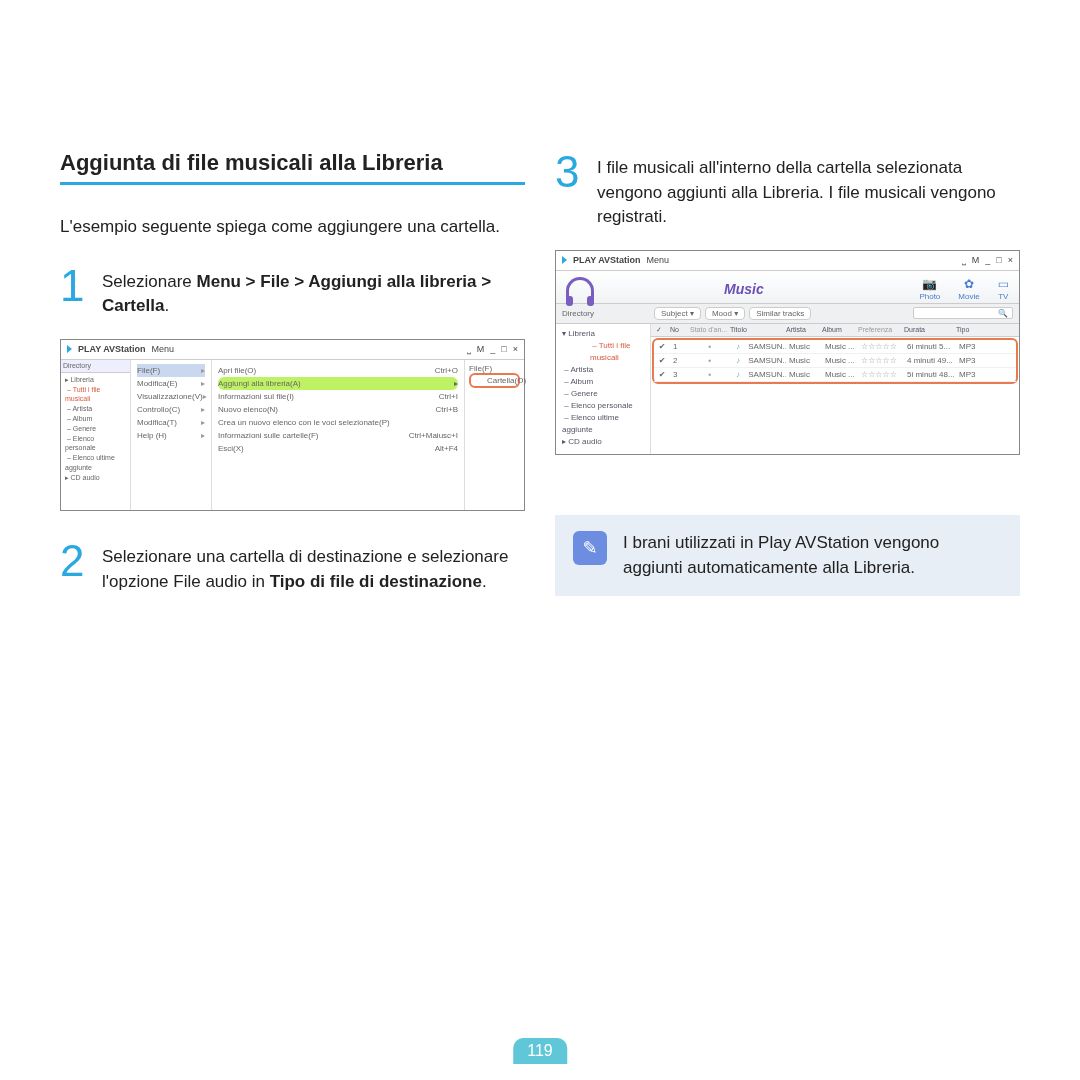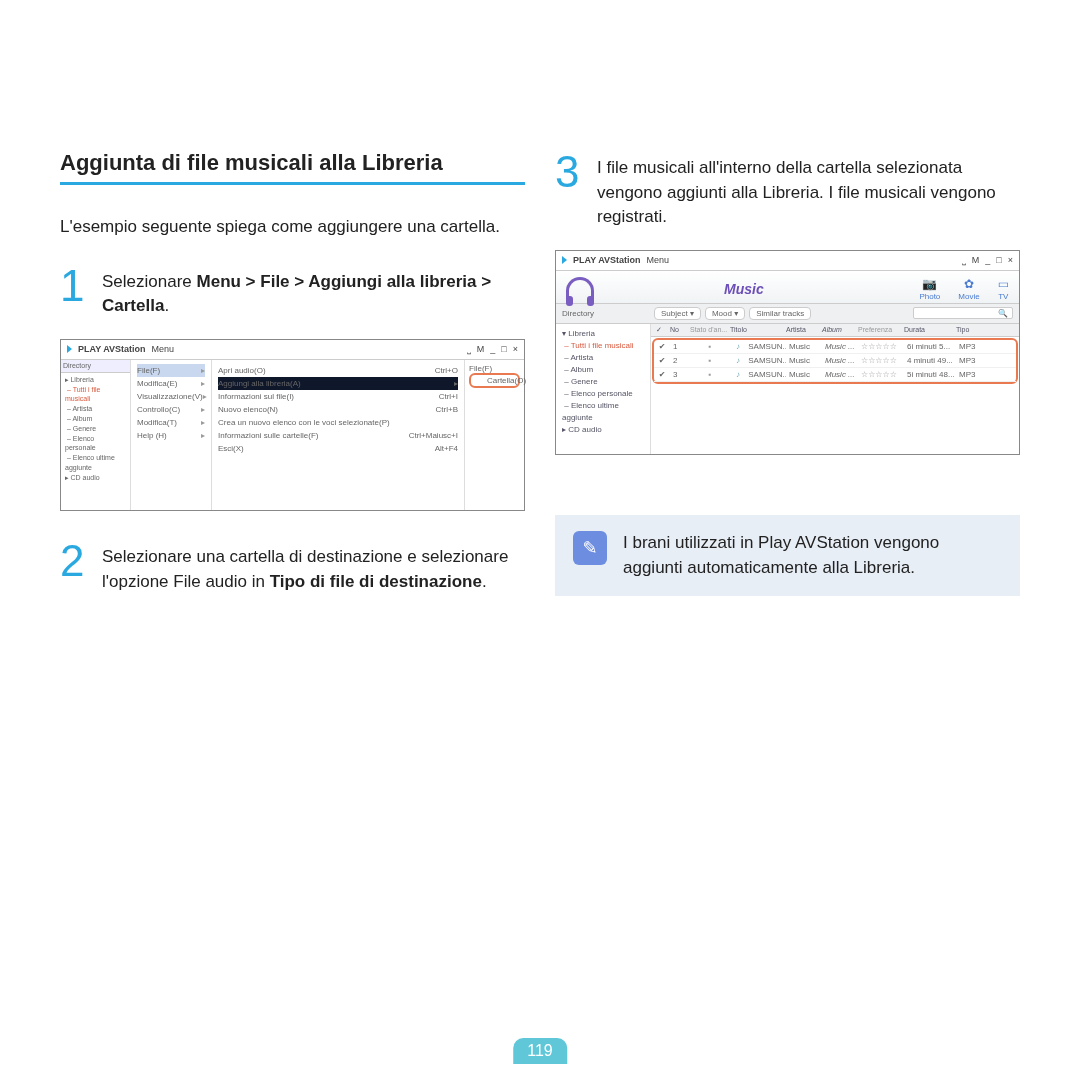--- a/index.html
+++ b/index.html
@@ -83,21 +83,21 @@
   .shot1 .menu-col {
     width: 80px; background: #fff; padding: 4px 6px; font-size: 8px;
   }
   .shot1 .menu-col div { padding: 2px 0; display:flex; }
   .shot1 .menu-col .arrow::after { content: "▸"; margin-left:auto; color:#999; }
   .shot1 .submenu {
     flex: 1; background: #fff; border-left: 1px solid #ddd;
     padding: 4px 6px; font-size: 8px;
   }
   .shot1 .submenu div { padding: 2px 0; display:flex; justify-content:space-between; }
-  .shot1 .submenu .hl { background: #0f172a; }
+  .shot1 .submenu .hl { background: #bef264; border-radius: 6px; }
   .shot1 .fly {
     width: 60px; background:#fff; border-left:1px solid #ddd;
     padding: 4px 4px; font-size: 8px;
   }
   .shot1 .fly .hl-box {
     border: 2px solid #e87950; border-radius: 6px; padding: 1px 16px;
   }
   
   .shot2 .music-head {
     background: linear-gradient(#fff,#f0f3f5);
@@ -125,41 +125,41 @@
   .shot2 .filterbar .srch {
     margin-left:auto; background:#fff; border:1px solid #ccc; border-radius:2px;
     width:100px; height:12px; display:flex; justify-content:flex-end; align-items:center; padding:0 4px;
     color:#999;
   }
   .shot2 .body-row { display:flex; height: 130px; }
   .shot2 .tree {
     width: 95px; background:#fff; border-right:1px solid #ddd;
     padding: 4px 6px; font-size: 8px; line-height: 1.5; color:#556;
   }
-  .shot2 .tree .hl { color: #d85a3f; }
+  .shot2 .tree .hl { color: #d85a3f; margin-left: 28px; }
   .shot2 .tbl { flex:1; background:#fff; font-size:8px; }
   .shot2 .tbl .thead {
     display:flex; background:#eef0f2; border-bottom:1px solid #ccc;
     padding: 2px 0; font-size:7px; color:#556;
   }
   .shot2 .tbl .thead span, .shot2 .tbl .trow span {
     padding: 0 3px; overflow:hidden; white-space:nowrap;
   }
   .shot2 .tbl .trow {
     display:flex; padding:2px 0; border-bottom:1px solid #f0f0f0;
   }
   .shot2 .tbl .hl-rows {
     border: 2px solid #e87950; border-radius: 6px; margin: 1px;
   }
   .c-chk{width:16px;text-align:center;}
   .c-no{width:20px;}
   .c-st{width:40px;text-align:center;color:#999;}
   .c-ti{width:56px;}
   .c-ar{width:36px;}
-  .c-al{width:36px;font-style:italic;}
+  .c-al{width:36px;}
   .c-pr{width:46px;color:#999;}
   .c-du{width:52px;}
   .c-tp{width:26px;}
   
   .note {
     background: #e8eef6;
     display: flex; gap: 16px; align-items: flex-start;
     padding: 16px 18px; margin-top: 60px;
     font-size: 17px; line-height:1.45;
   }
@@ -238,21 +238,21 @@
             </div>
           <div class="arrow">
               <span>Modifica(T)</span>
             </div>
           <div class="arrow">
               <span>Help (H)</span>
             </div>
         </div>
         <div class="submenu">
           <div>
-              <span>Apri audio(O)</span>
+              <span>Apri file(O)</span>
               <span>Ctrl+O</span>
             </div>
           <div class="hl">
               <span>Aggiungi alla libreria(A)</span>
               <span>▸</span>
             </div>
           <div>
               <span>Informazioni sul file(I)</span>
               <span>Ctrl+I</span>
             </div>

